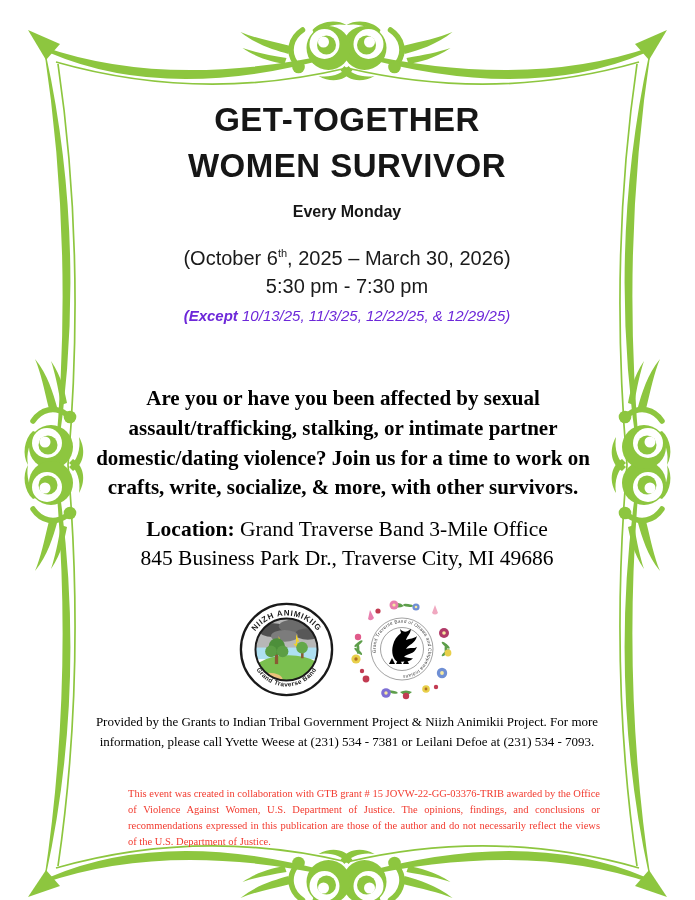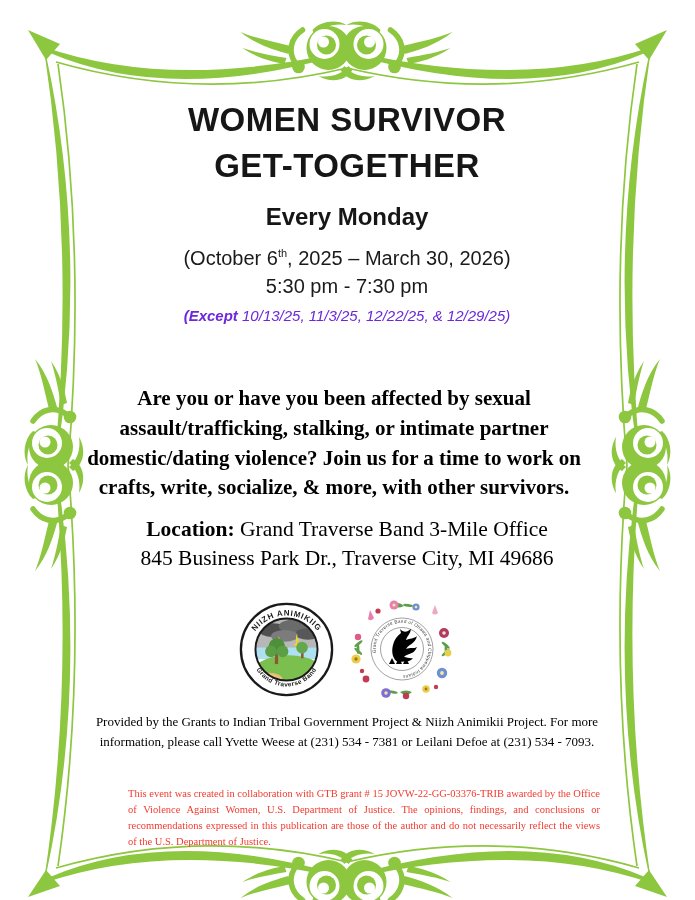--- a/index.html
+++ b/index.html
@@ -22,42 +22,42 @@
     font-weight: bold;
     font-size: 33px;
     line-height: 1.38;
     letter-spacing: 0.5px;
     color: #161616;
   }
   .day {
     top: 203px;
     font-family: "Liberation Sans", sans-serif;
     font-weight: bold;
-    font-size: 24px;
+    font-size: 16px;
     color: #161616;
   }
   .daterange {
     top: 244px;
     font-family: "Liberation Sans", sans-serif;
     font-size: 20px;
     line-height: 1.42;
     color: #1a1a1a;
   }
   .daterange sup { font-size: 11px; vertical-align: super; line-height: 0; }
   .except {
     top: 307px;
     font-family: "Liberation Sans", sans-serif;
     font-style: italic;
     font-size: 15px;
     color: #6d28d9;
   }
   .except .x-bold { font-weight: bold; }
   .body-text {
     top: 363px;
-    left: 74px; width: 520px;
+    left: 83px; width: 520px;
     font-weight: bold;
     font-size: 21px;
     line-height: 1.42;
   }
   .location {
     top: 515px;
     left: 77px; width: 540px;
     font-size: 21.5px;
     line-height: 1.35;
   }
@@ -136,22 +136,22 @@
       <path d="M637,64 Q609,255 627,465 Q609,675 637,866"></path>
     </g>
 
     <use href="#flourish" transform="translate(346.5,54)"></use>
     <use href="#flourish" transform="translate(346.5,876) scale(1,-1)"></use>
     <use href="#flourish" transform="translate(57,465) rotate(-90)"></use>
     <use href="#flourish" transform="translate(638,465) rotate(90)"></use>
   </svg>
 
   <div class="abs title">
+    <div>GET-TOGETHER</div>
     <div>WOMEN SURVIVOR</div>
-    <div>GET-TOGETHER</div>
   </div>
 
   <div class="abs day">Every Monday</div>
 
   <div class="abs daterange">
     <div><span>(October 6</span><sup>th</sup><span>, 2025 – March 30, 2026)</span></div>
     <div>5:30 pm - 7:30 pm</div>
   </div>
 
   <div class="abs except">

